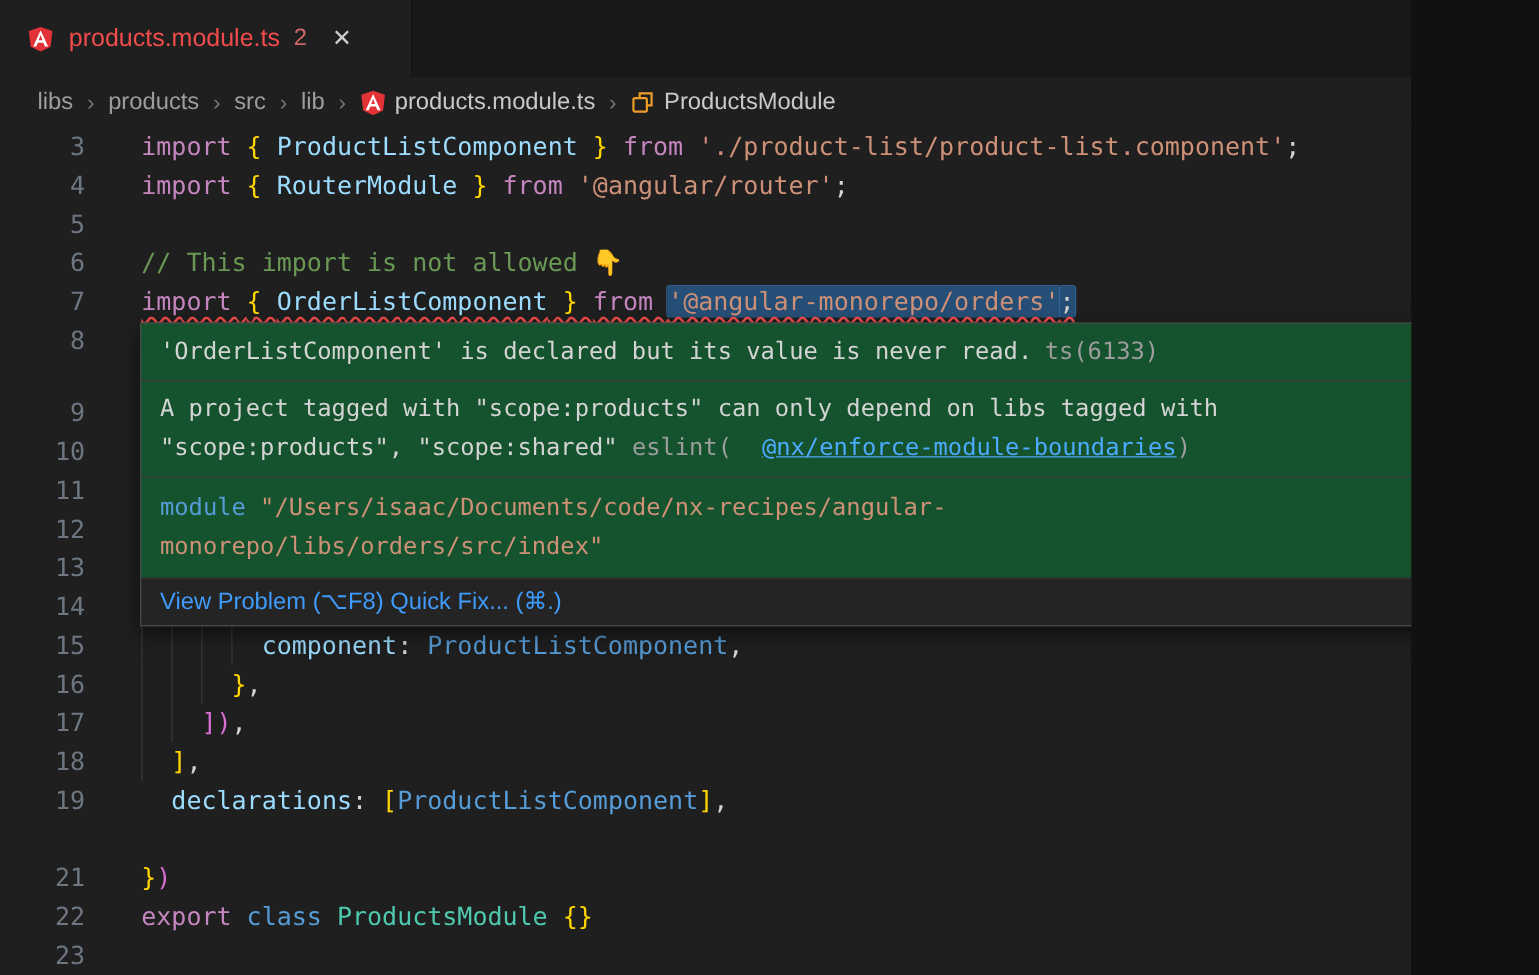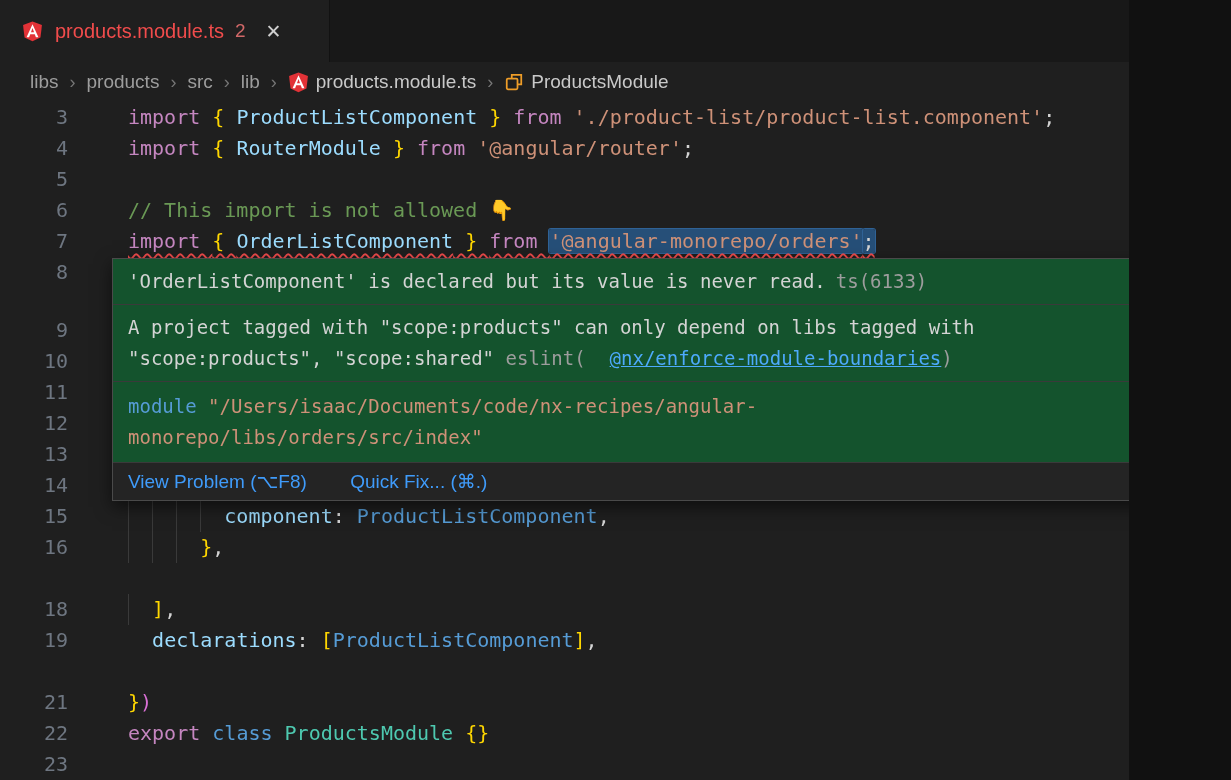--- a/index.html
+++ b/index.html
@@ -18,21 +18,21 @@
   .bc-item{display:inline-flex;align-items:center;cursor:pointer;}
   .bc-item .ic{margin-right:7px;display:inline-flex;}
   .bc-item.bright{color:#c9c9c9;}
   .bc-sep{margin:0 11px;color:#767676;font-size:18px;}
 
   
   #editor{position:absolute;top:100px;left:0;right:0;bottom:0;font-family:"DejaVu Sans Mono",monospace;font-size:20px;line-height:31px;color:#d4d4d4;}
   .line{position:absolute;left:0;width:100%;height:31px;display:flex;}
   .num{width:68px;flex:none;text-align:right;color:#6e7681;user-select:none;}
   .num.active{color:#c6c6c6;}
-  .code{position:relative;margin-left:60px;white-space:pre;flex:1;}
+  .code{position:relative;margin-left:45px;white-space:pre;flex:1;}
   .guide{position:absolute;top:0;bottom:0;width:1px;background:#3a3a3a;}
   .cursor{position:absolute;top:3px;width:2px;height:25px;background:#d4d4d4;}
   .squiggle{text-decoration:underline;text-decoration-style:wavy;text-decoration-color:#f14c4c;text-decoration-thickness:1.5px;text-underline-offset:5px;text-decoration-skip-ink:none;}
   .tk-kw{color:#C586C0}.tk-gold{color:#FFD700}.tk-pink{color:#DA70D6}.tk-ident{color:#9CDCFE}
   .tk-blue{color:#569CD6}.tk-teal{color:#4EC9B0}.tk-str{color:#CE9178}.tk-com{color:#6A9955}
   .tk-def{color:#D4D4D4}
   .tk-blame{color:#6b6b6b;margin-left:85px}
   .hl{background:#264f78;border-radius:2px;box-shadow:0 0 0 1px #2f6296;}
 
   
@@ -40,21 +40,21 @@
   .hrow{padding:0 15px;}
   .hrow + .hrow{border-top:1px solid #3a3a3a;}
   .hr1{height:45px;line-height:45px;white-space:nowrap;overflow:hidden;}
   .hr2{padding:7px 15px;line-height:31px;}
   .hr3{padding:9px 15px;line-height:31px;}
   .hr4{height:37px;line-height:37px;background:#242424;font-family:"Liberation Sans",sans-serif;font-size:19px;}
   .hdim{color:#9d9d9d;}
   .hcode{margin-left:10px;}
   .hlink{color:#4daafc;text-decoration:underline;cursor:pointer;margin-left:24px;}
   .haction{color:#3f9bfa;cursor:pointer;}
-  .haction + .haction{margin-left:38px;}
+  .haction + .haction{}
 </style>
 </head>
 <body>
 
 <div id="root">
 
   <div id="tabbar">
     <div id="tab">
       <span class="tab-icon">
           <svg width="21" height="22" viewBox="0 0 24 24">
@@ -156,20 +156,24 @@
         <div class="code"></div>
       </div>
       <div class="line" style="top: 401px;">
         <div class="num">15</div>
         <div class="code"><span class="guide" style="left: 0px;"></span><span class="guide" style="left: 24.1px;"></span><span class="guide" style="left: 48.2px;"></span><span class="guide" style="left: 72.3px;"></span><span class="tk-def">        </span><span class="tk-ident">component</span><span class="tk-def">: </span><span class="tk-blue">ProductListComponent</span><span class="tk-def">,</span></div>
       </div>
       <div class="line" style="top: 432px;">
         <div class="num">16</div>
         <div class="code"><span class="guide" style="left: 0px;"></span><span class="guide" style="left: 24.1px;"></span><span class="guide" style="left: 48.2px;"></span><span class="tk-def">      </span><span class="tk-gold">}</span><span class="tk-def">,</span></div>
       </div>
+      <div class="line" style="top: 463px;">
+        <div class="num">17</div>
+        <div class="code"><span class="guide" style="left: 0px;"></span><span class="guide" style="left: 24.1px;"></span><span class="tk-def">    </span><span class="tk-pink">])</span><span class="tk-def">,</span></div>
+      </div>
       <div class="line" style="top: 494px; justify-content: flex-end;">
         <div class="num">18</div>
         <div class="code"><span class="guide" style="left: 0px;"></span><span class="tk-def">  </span><span class="tk-gold">]</span><span class="tk-def">,</span></div>
       </div>
       <div class="line" style="top: 525px;">
         <div class="num">19</div>
         <div class="code"><span class="tk-def">  </span><span class="tk-ident">declarations</span><span class="tk-def">: </span><span class="tk-gold">[</span><span class="tk-blue">ProductListComponent</span><span class="tk-gold">]</span><span class="tk-def">,</span></div>
       </div>
       <div class="line" style="top: 587px;">
         <div class="num">21</div>

